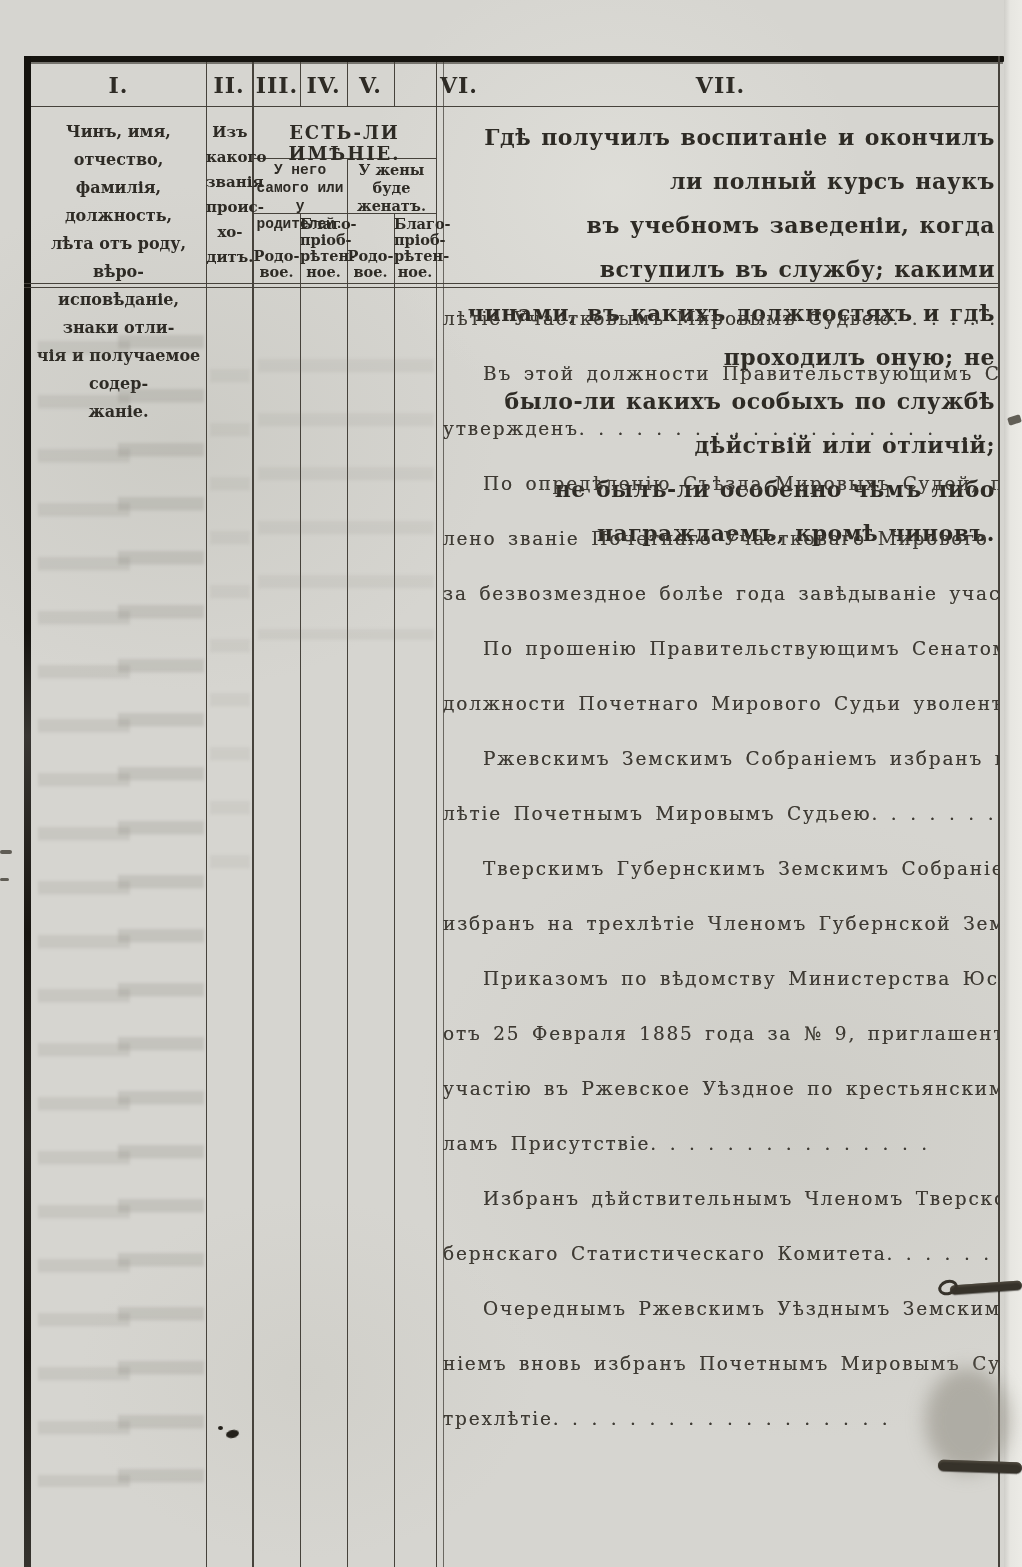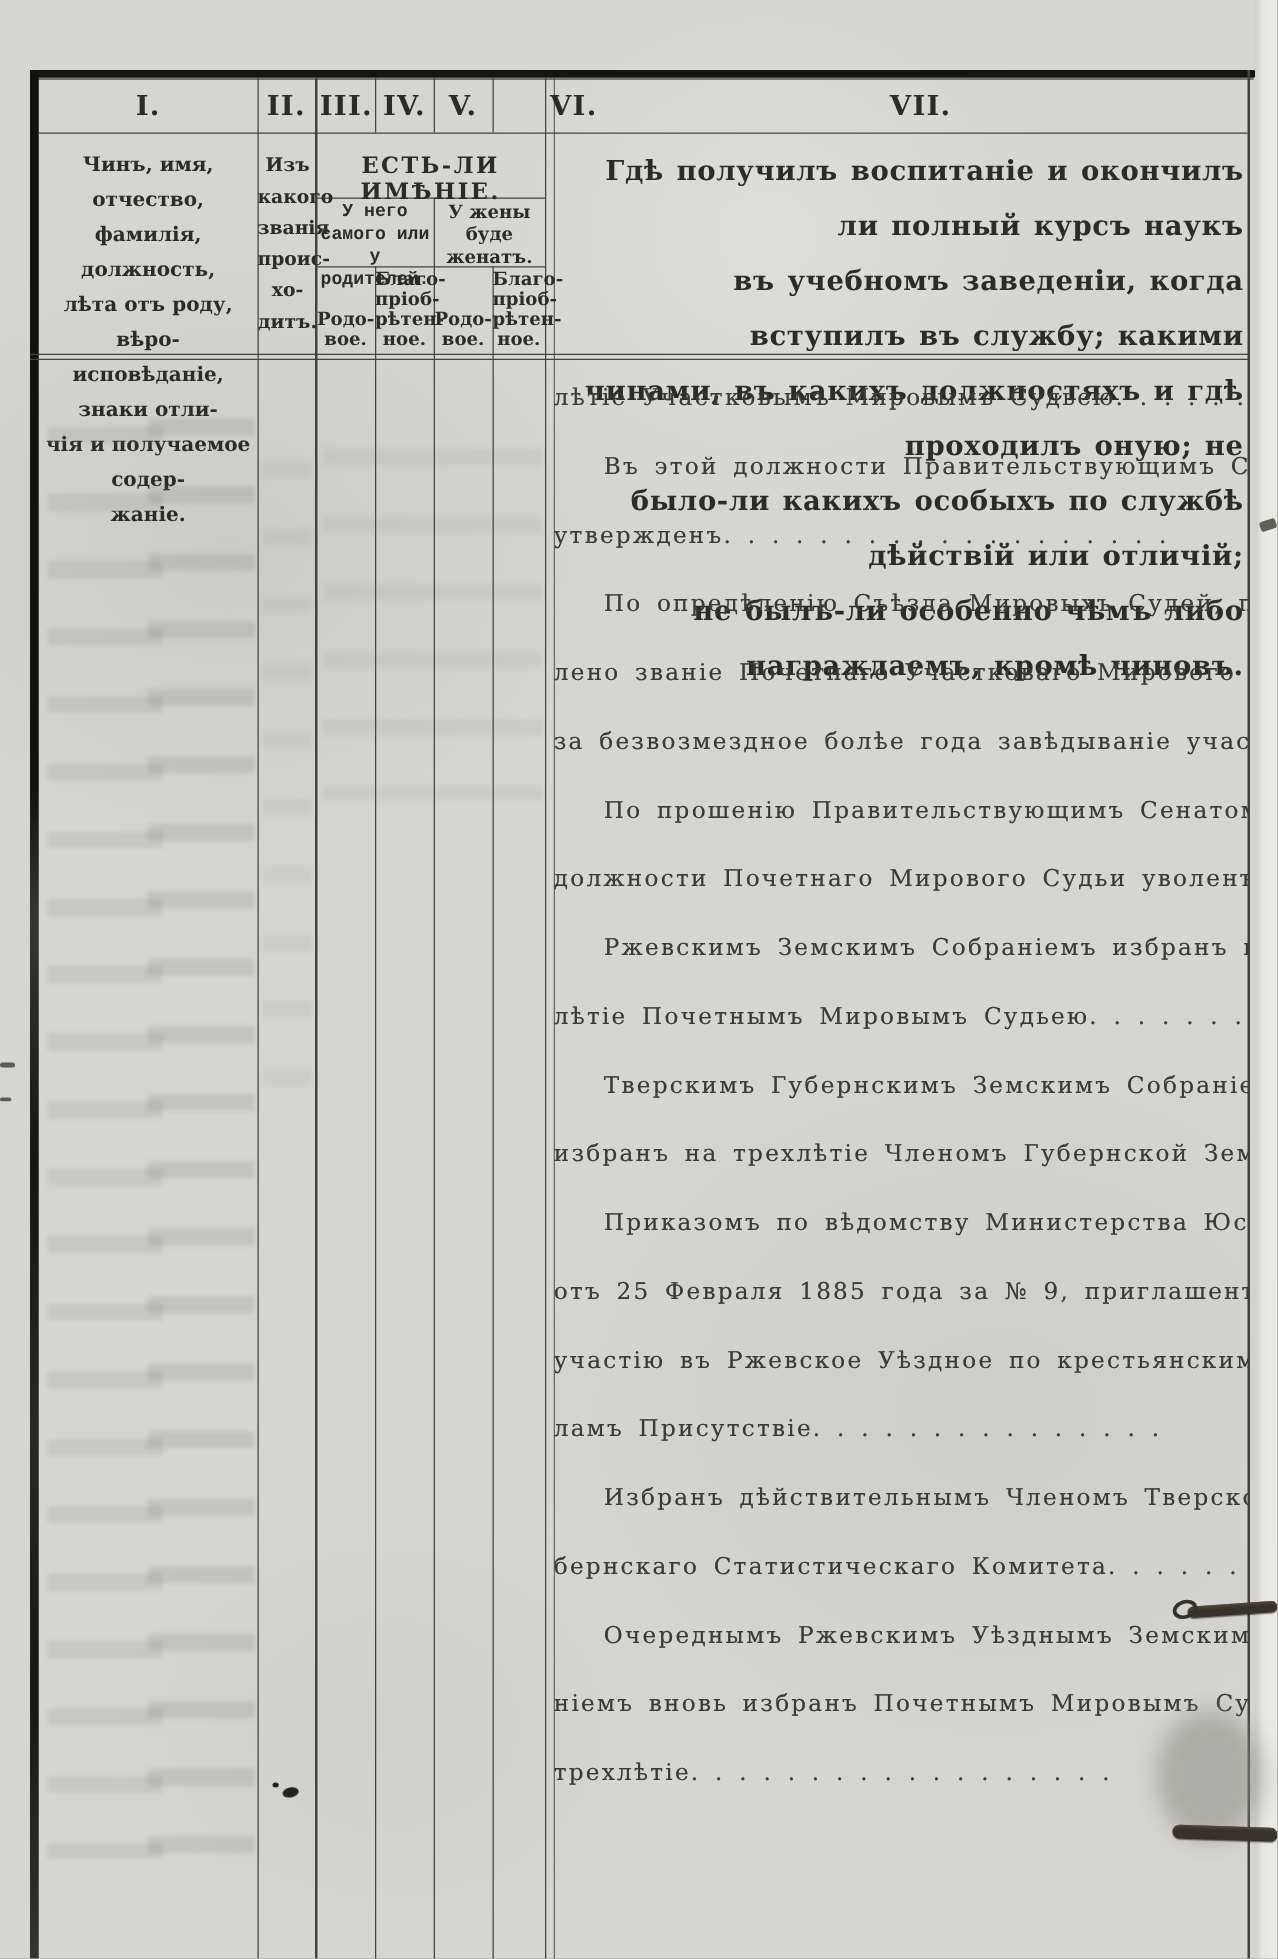--- a/index.html
+++ b/index.html
@@ -82,21 +82,21 @@
   <div class="hline" style="left:253px;top:213px;width:183px;"></div>
   <div class="hline" style="left:24px;top:283px;width:976px;"></div>
   <div class="hline" style="left:24px;top:287px;width:976px;"></div>
 
   <div class="cell numeral" style="left:31px;top:72px;width:175px;">I.</div>
   <div class="cell numeral" style="left:206px;top:72px;width:46px;">II.</div>
   <div class="cell numeral" style="left:254px;top:72px;width:46px;">III.</div>
   <div class="cell numeral" style="left:300px;top:72px;width:47px;">IV.</div>
   <div class="cell numeral" style="left:347px;top:72px;width:47px;">V.</div>
   <div class="cell numeral" style="left:394px;top:72px;width:42px;margin-left:44px;">VI.</div>
-  <div class="cell numeral" style="left:443px;top:72px;width:555px;margin-left:16px;">VII.</div>
+  <div class="cell numeral" style="left:443px;top:72px;width:555px;">VII.</div>
 
   <div class="cell hdr-main" style="left:31px;top:118px;width:175px;">Чинъ, имя, отчество,
 фамилія, должность,
 лѣта отъ роду, вѣро-
 исповѣданіе, знаки отли-
 чія и получаемое содер-
 жаніе.</div>
   <div class="cell hdr-small" style="left:206px;top:120px;width:48px;">Изъ
 какого
 званія

